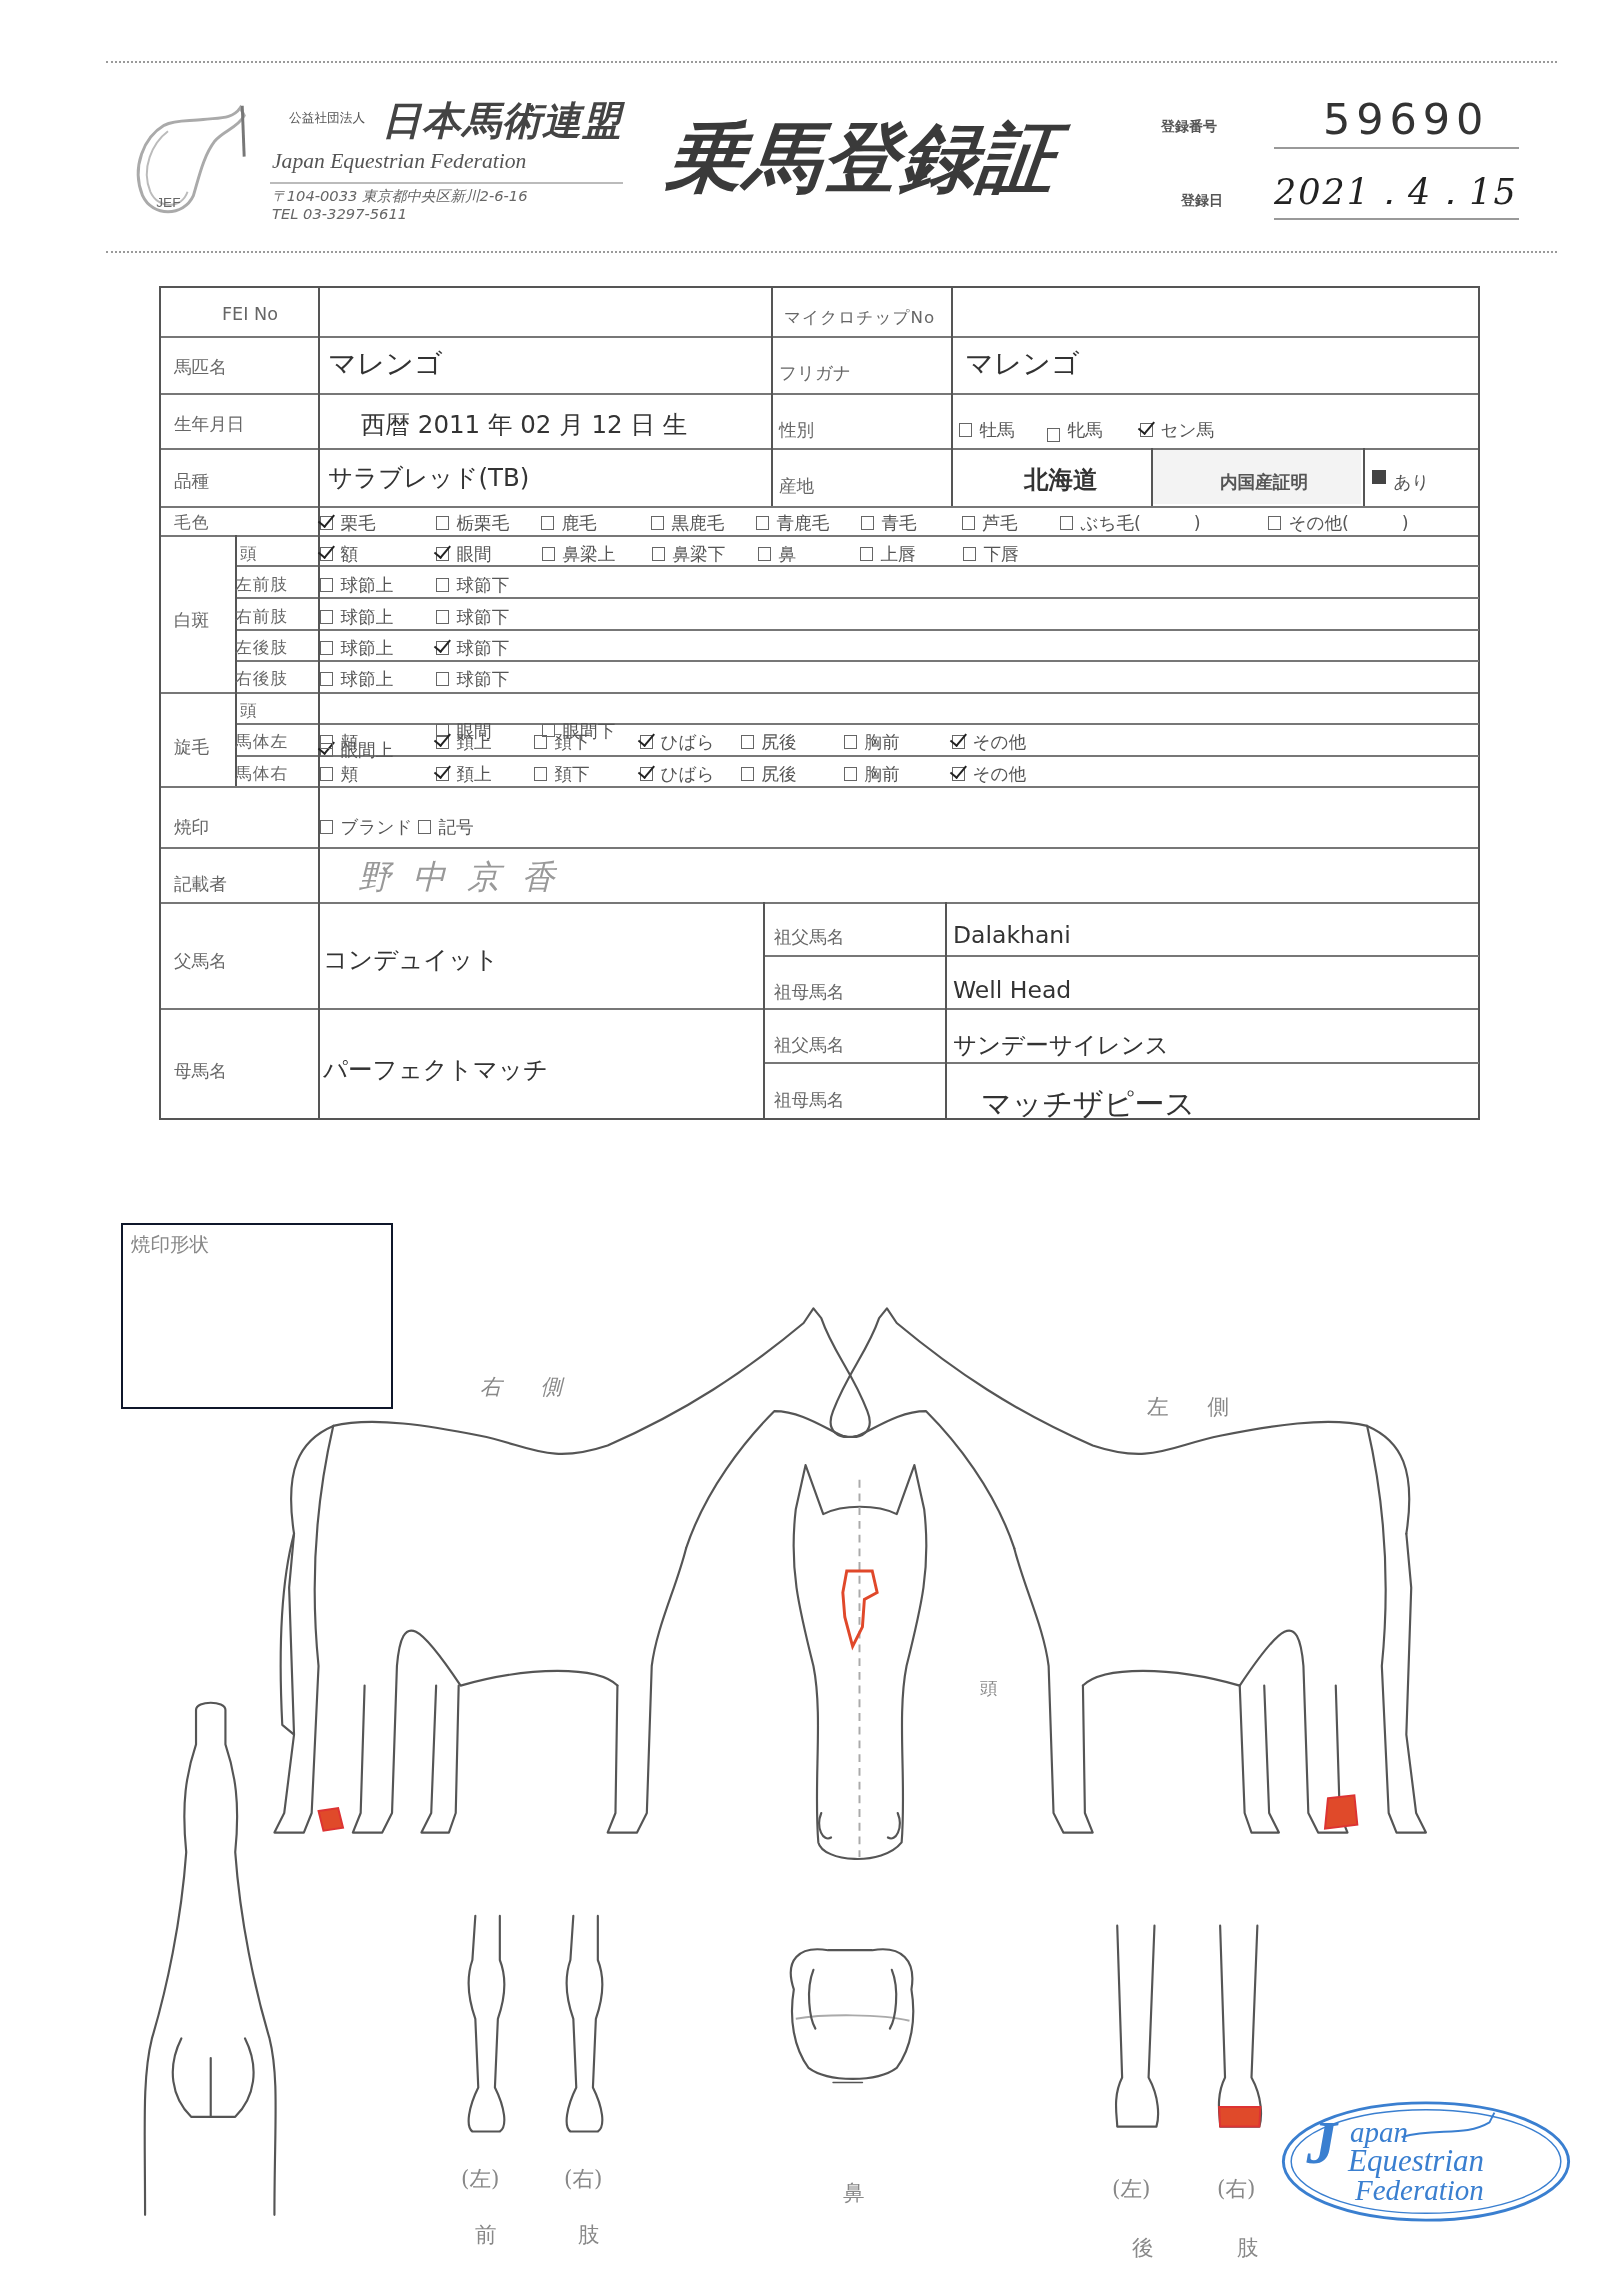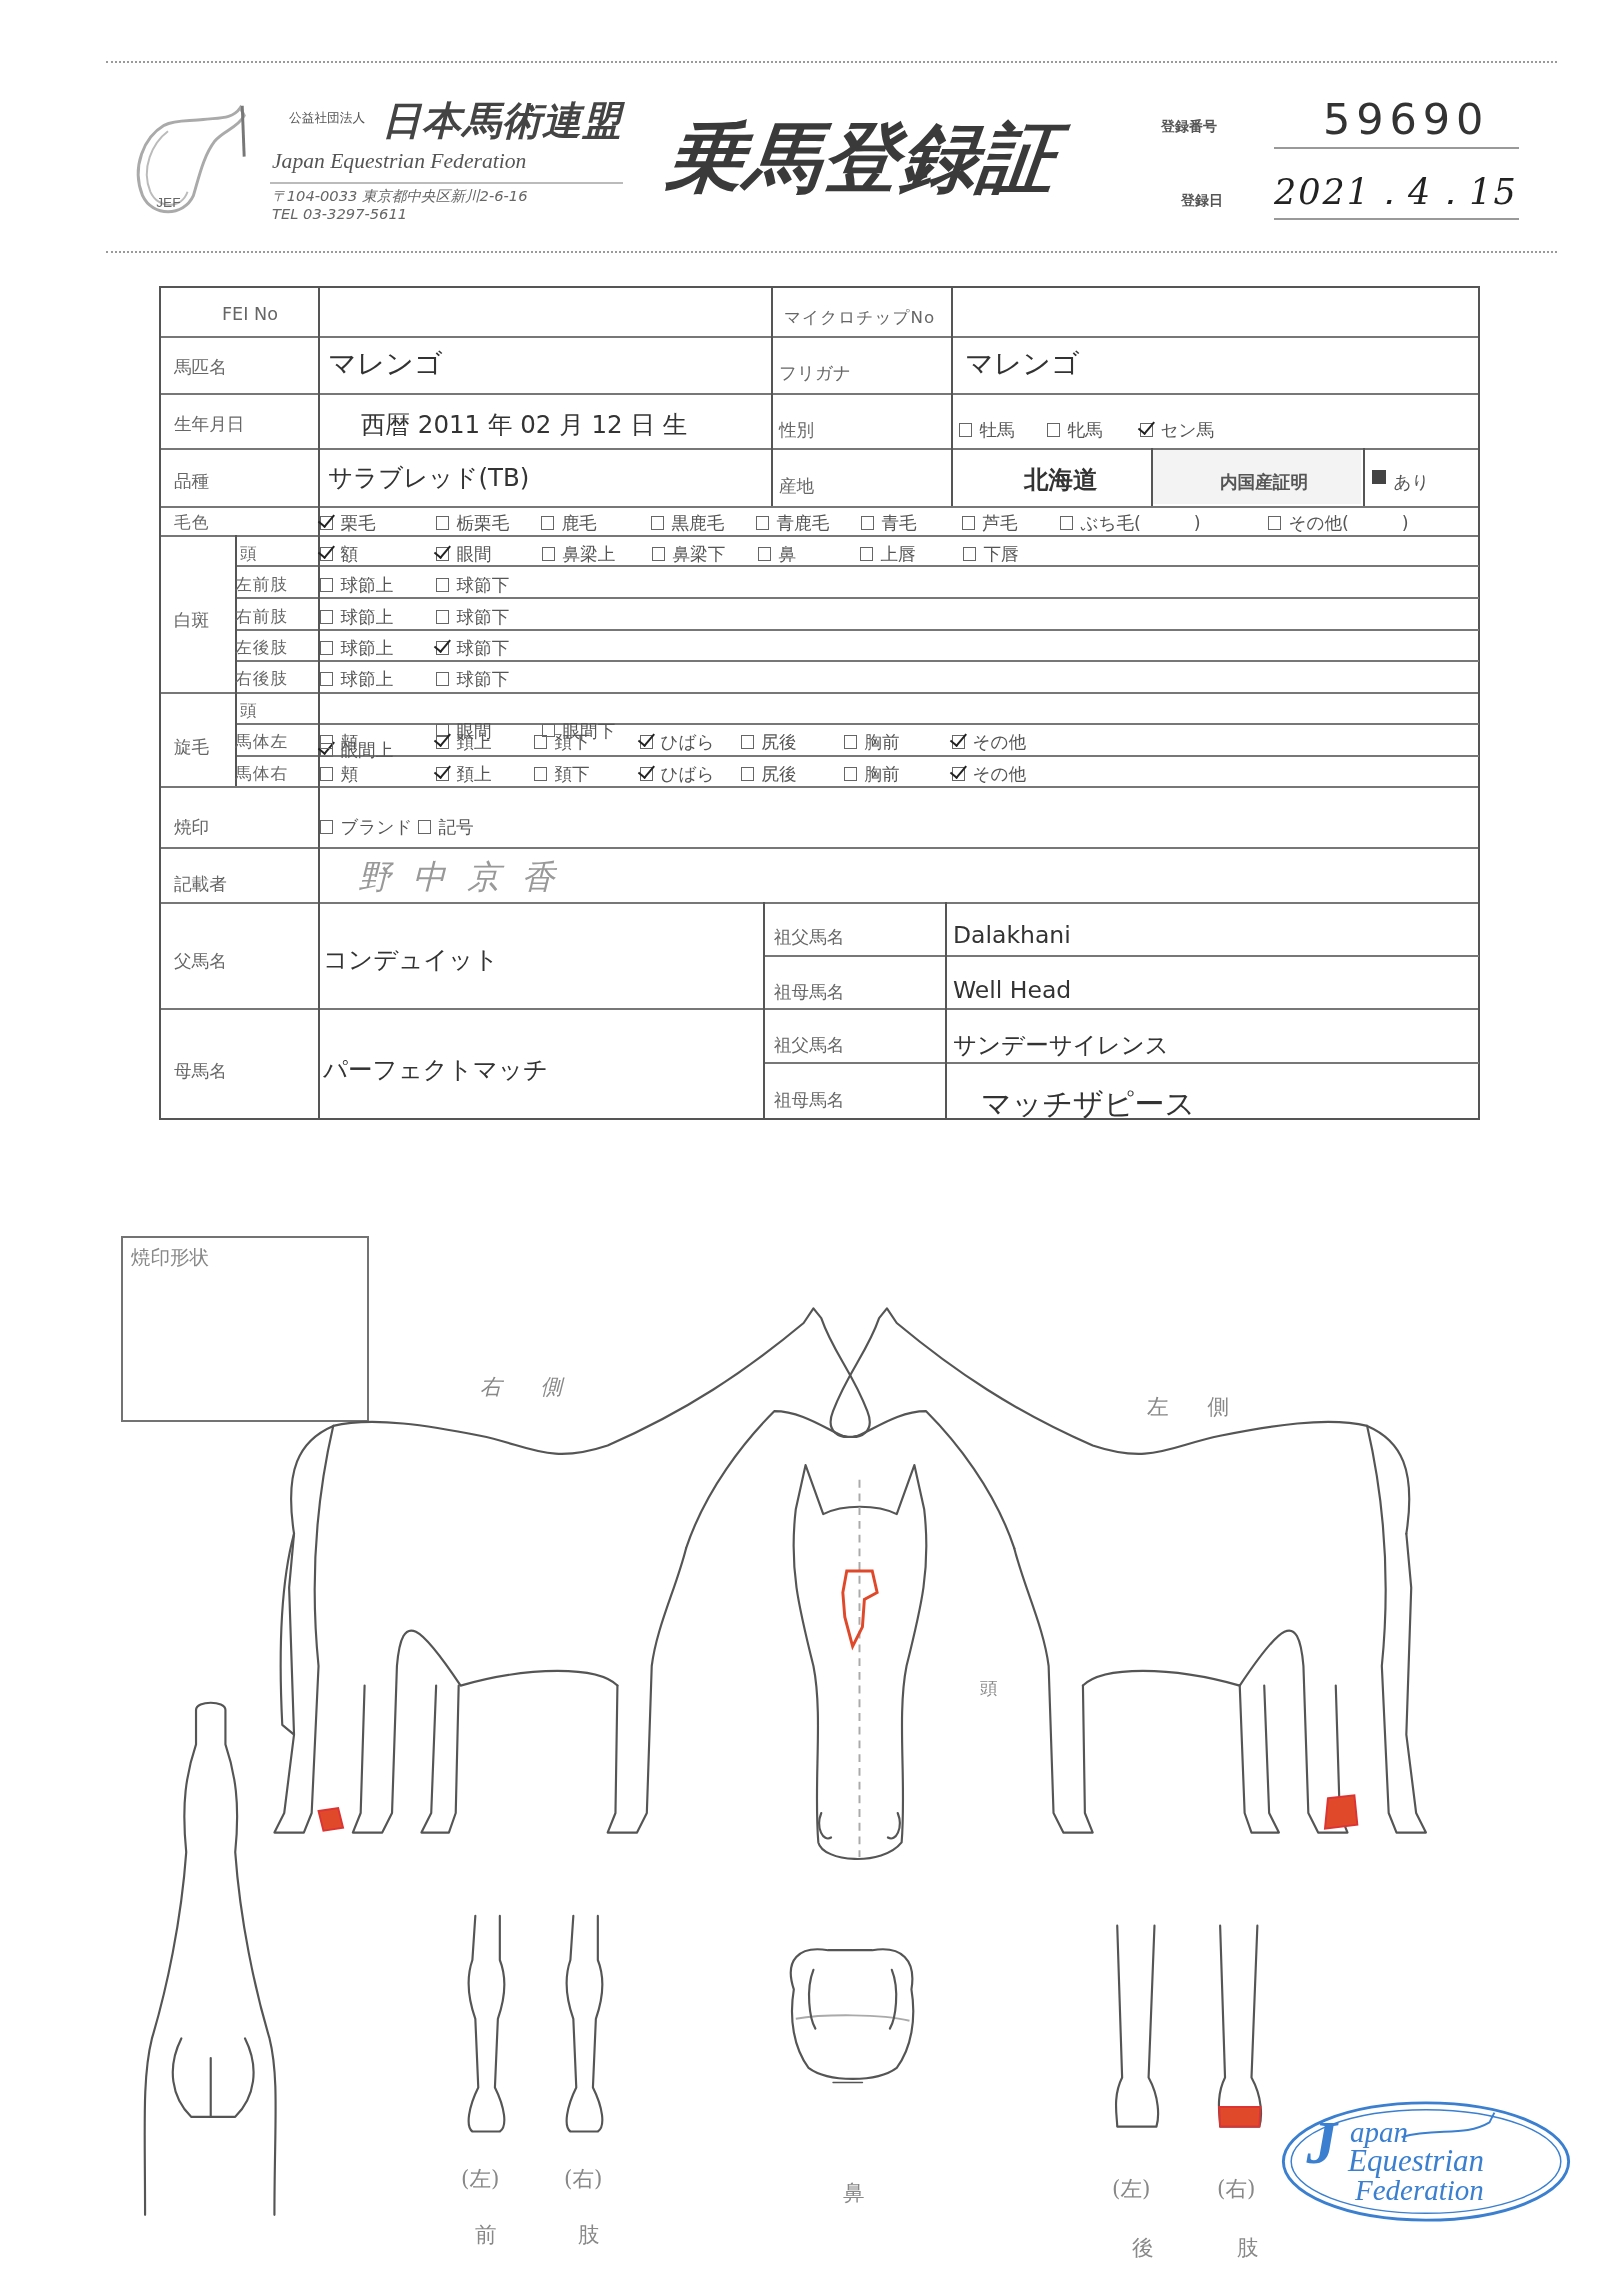--- a/index.html
+++ b/index.html
@@ -24,21 +24,21 @@
   .lbl-s{position:absolute;font-size:16.7px;color:#666;white-space:nowrap;letter-spacing:1px;}
   .val{position:absolute;font-size:28px;color:#333;white-space:nowrap;}
   .val-m{position:absolute;font-size:24.5px;color:#333;white-space:nowrap;}
   .opts{position:absolute;font-size:17.6px;color:#555;white-space:nowrap;display:flex;}
   .opt{display:inline-flex;align-items:center;margin-right:0;}
   .cb{display:inline-block;width:12.7px;height:13.7px;border:1.6px solid #666;margin-right:7.8px;position:relative;box-sizing:border-box;}
   .cb.on::after{content:"";position:absolute;left:1px;top:-5.9px;width:6.9px;height:13.7px;border-right:2px solid #222;border-bottom:2px solid #222;transform:rotate(40deg);}
   .ari-box{display:inline-block;width:13.7px;height:13.7px;background:#444;margin-right:7.8px;}
   .shade{position:absolute;background:#f3f3f3;}
   
-  .brandbox{position:absolute;left:121px;top:1223px;width:248px;height:186px;border:2px solid #737373;box-sizing:border-box;margin-top:13px;}
+  .brandbox{position:absolute;left:121px;top:1223px;width:272px;height:186px;border:2px solid #0f172a;box-sizing:border-box;}
   .diag-lbl{position:absolute;font-size:21.6px;color:#888;letter-spacing:39px;font-family:"DejaVu Serif",serif;}
   .cap{position:absolute;font-size:21.6px;color:#888;font-family:"DejaVu Serif",serif;}
   svg .ln{fill:none;stroke:#555;stroke-width:2.2;stroke-linecap:round;stroke-linejoin:round;}
   svg .lt{fill:none;stroke:#aaa;stroke-width:2;}
   svg .red{fill:#e04a2a;stroke:#d33;stroke-width:2;}
   svg .redln{fill:none;stroke:#e0482a;stroke-width:3;}
   .stamp{position:absolute;left:1279px;top:2098px;width:294px;height:127px;}
   .stamp-text{position:absolute;font-family:"Liberation Serif",serif;font-style:italic;color:#3a7fd0;}
 </style>
 </head>
@@ -114,21 +114,21 @@
 <div class="val" style="left:965px;top:345px;">マレンゴ</div>
 
 <div class="lbl" style="left:174px;top:412px;">生年月日</div>
 <div class="val-m" style="left:361px;top:408px;">西暦 2011 年 02 月 12 日 生</div>
 <div class="lbl" style="left:779px;top:418px;">性別</div>
 <div class="opts" style="left:959px;top:418px;">
   <span class="opt" style="width:88px;">
       <span class="cb"></span>
       <span>牡馬</span>
     </span>
-  <span class="opt" style="width:93px;">
+  <span class="opt" style="width:93px;align-items:flex-end;">
       <span class="cb"></span>
       <span>牝馬</span>
     </span>
   <span class="opt">
       <span class="cb on"></span>
       <span>セン馬</span>
     </span>
 </div>
 
 <div class="lbl" style="left:174px;top:469px;">品種</div>

